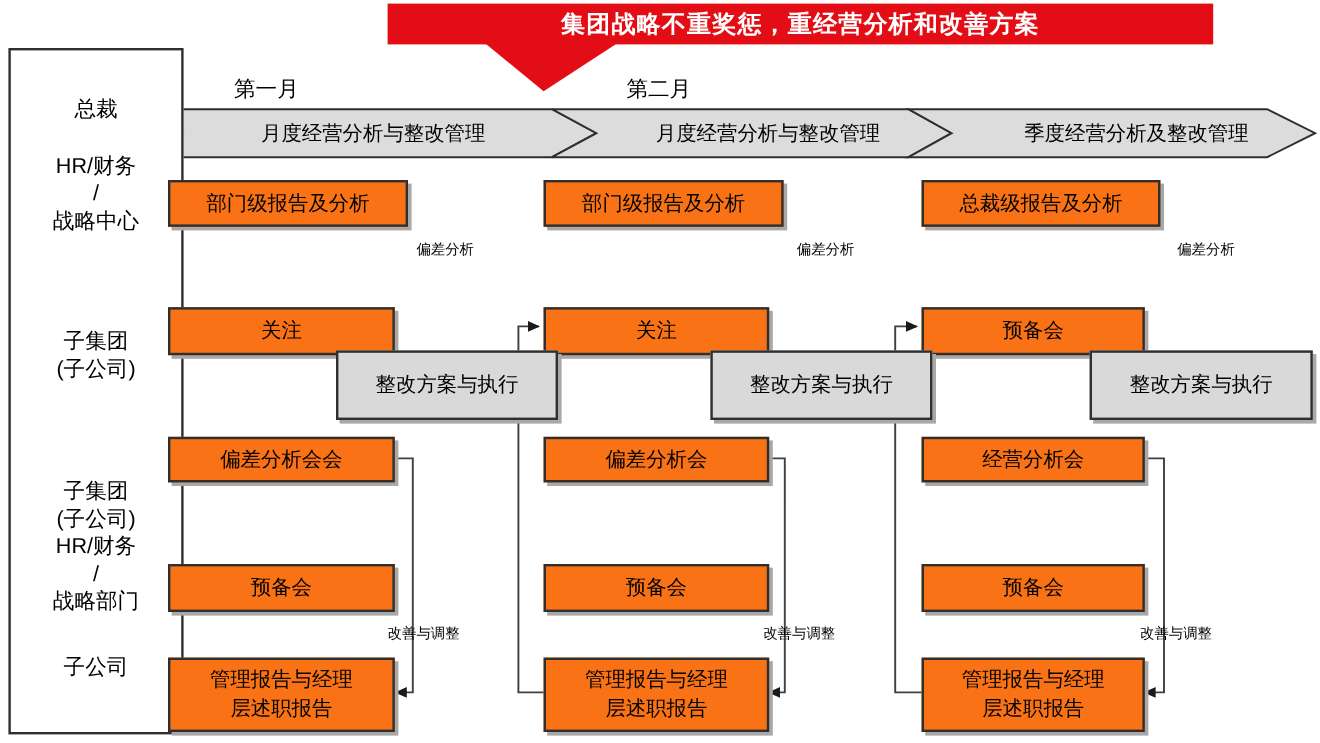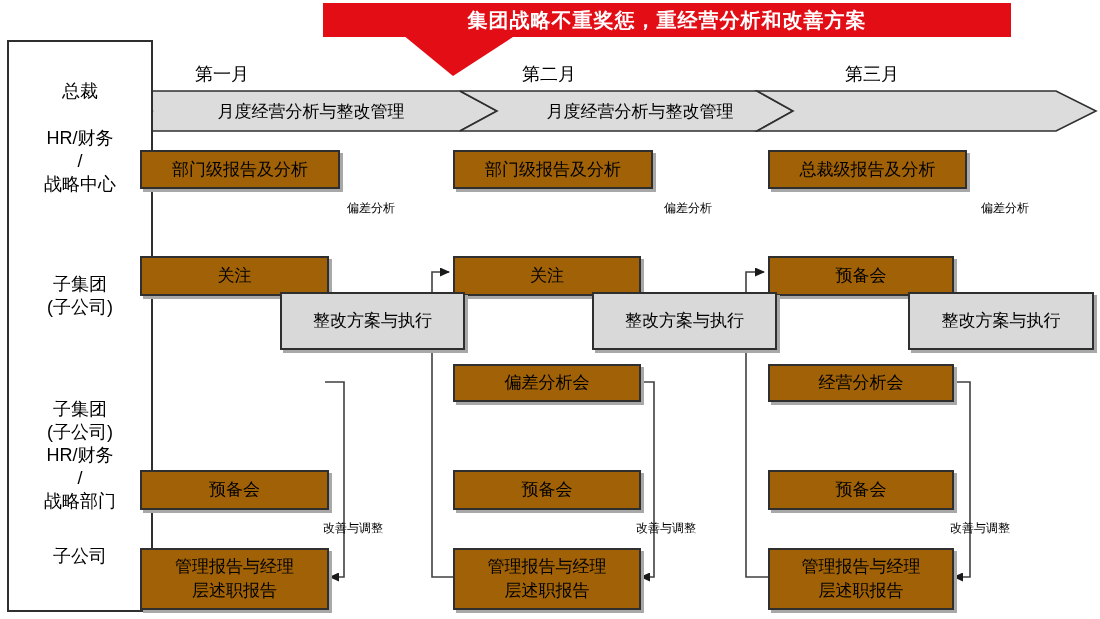--- a/index.html
+++ b/index.html
@@ -14,21 +14,21 @@
     display:flex;align-items:center;justify-content:center;letter-spacing:1px;white-space:nowrap;
   }
   .sidebar{
     position:absolute;left:7px;top:40px;width:100px;height:568px;z-index:2;
     background:#fff;border:2px solid #2f2f2f;padding-left:42px;
   }
   .role{position:absolute;left:0;width:100%;text-align:center;font-size:18px;line-height:23px;}
   .month{position:absolute;top:62px;width:160px;text-align:left;font-size:18px;z-index:2;white-space:nowrap;}
   .phase{position:absolute;top:100px;width:260px;text-align:center;font-size:17px;z-index:2;white-space:nowrap;}
   .box{
-    position:absolute;background:#a16207;border:2px solid #2f2f2f;z-index:2;
+    position:absolute;background:#f97316;border:2px solid #2f2f2f;z-index:2;
     box-shadow:3px 3px 0 0 #a8a8a8;
     display:flex;align-items:center;justify-content:center;text-align:center;
     font-size:17px;line-height:24px;white-space:nowrap;
   }
   .box.gray{background:#d9d9d9;z-index:3;margin-left:40px;}
   .flabel{position:absolute;z-index:3;font-size:12px;text-align:center;white-space:nowrap;}
 </style>
 </head>
 <body>
 
@@ -79,29 +79,30 @@
       <div>/</div>
       <div>战略部门</div>
     </div>
     <div class="role" style="top:503px;">
       <div>子公司</div>
     </div>
   </div>
 
   <div class="month" style="left:195px;">第一月</div>
   <div class="month" style="left:522px;">第二月</div>
-  <div class="month" style="left:845px;">第三月</div>
 
   <div class="phase" style="left:181px;">月度经营分析与整改管理</div>
   <div class="phase" style="left:510px;">月度经营分析与整改管理</div>
+  <div class="phase" style="left:817px;">季度经营分析及整改管理</div>
 
   <div class="box" style="left:140px;top:150px;width:196px;height:35px;">部门级报告及分析</div>
   <div class="flabel" style="left:311px;top:200px;width:120px;">偏差分析</div>
   <div class="box" style="left:140px;top:256px;width:185px;height:36px;">关注</div>
   <div class="box gray" style="left:240px;top:292px;width:181px;height:54px;">整改方案与执行</div>
+  <div class="box" style="left:140px;top:364px;width:185px;height:34px;">偏差分析会会</div>
   <div class="box" style="left:140px;top:470px;width:185px;height:36px;">预备会</div>
   <div class="flabel" style="left:278px;top:520px;width:150px;">改善与调整</div>
   <div class="box" style="left:140px;top:548px;width:185px;height:58px;flex-direction:column;">
     <div>管理报告与经理</div>
     <div>层述职报告</div>
   </div>
 
   <div class="box" style="left:453px;top:150px;width:196px;height:35px;">部门级报告及分析</div>
   <div class="flabel" style="left:628px;top:200px;width:120px;">偏差分析</div>
   <div class="box" style="left:453px;top:256px;width:184px;height:36px;">关注</div>

